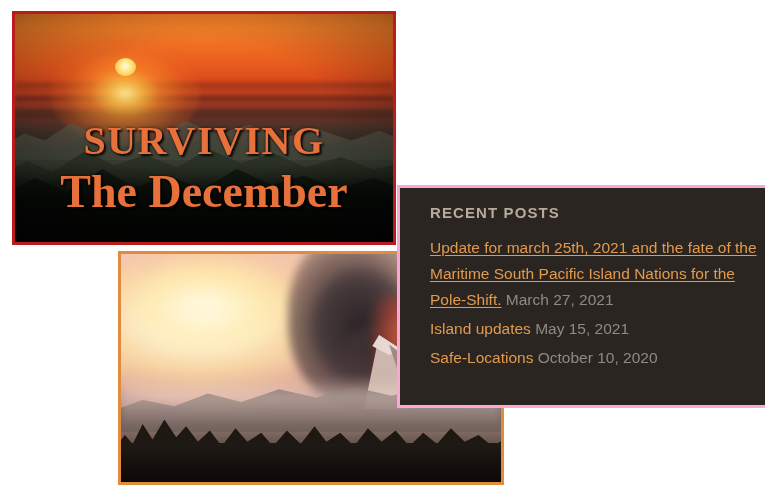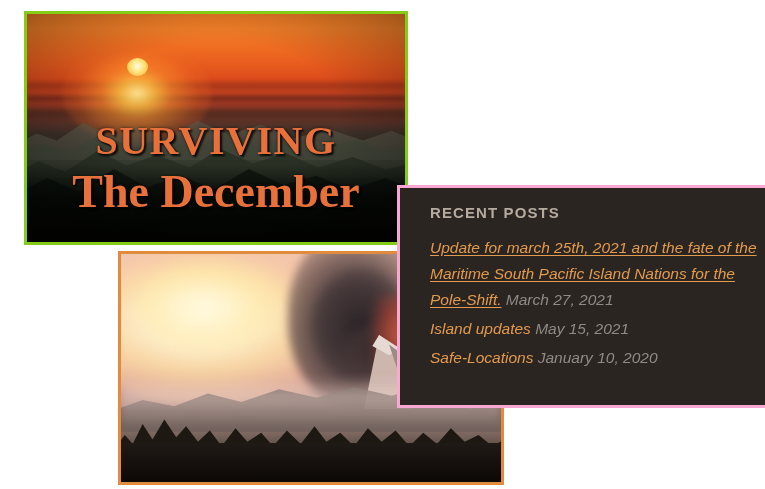--- a/index.html
+++ b/index.html
@@ -12,25 +12,25 @@
     width: 765px;
     height: 489px;
     position: relative;
     overflow: hidden;
     font-family: "Liberation Sans", sans-serif;
   }
 
   
   .banner {
     position: absolute;
-    left: 24px;
+    left: 12px;
     top: 11px;
     width: 378px;
     height: 228px;
-    border: 3px solid #84cc16;
+    border: 3px solid #b91c1c;
     box-sizing: content-box;
     overflow: hidden;
     background: #4c1d95;
   }
   .banner-inner {
     position: absolute;
     inset: 0;
     overflow: hidden;
   }
   
@@ -342,21 +342,20 @@
     list-style: none;
     margin: 14px 0 0 0;
     padding: 0 10px 0 14px;
   }
   .post-item {
     font-size: 15.5px;
     line-height: 26px;
     color: #8e8a86;
     margin-bottom: 3px;
     font-family: "Liberation Sans", sans-serif;
-    font-style: italic;
   }
   .post-link {
     color: #e19a4e;
     text-decoration: none;
   }
   .post-link.underlined {
     text-decoration: underline;
     text-underline-offset: 2px;
   }
   .post-date {
@@ -447,16 +446,16 @@
     <li class="post-item">
       <a href="#" class="post-link underlined">Update for march 25th, 2021 and the fate of the Maritime South Pacific Island Nations for the Pole-Shift.</a>
       <span class="post-date">March 27, 2021</span>
     </li>
     <li class="post-item">
       <a href="#" class="post-link">Island updates</a>
       <span class="post-date">May 15, 2021</span>
     </li>
     <li class="post-item">
       <a href="#" class="post-link">Safe-Locations</a>
-      <span class="post-date">January 10, 2020</span>
+      <span class="post-date">October 10, 2020</span>
     </li>
   </ul>
 </aside>
 
 </body></html>

